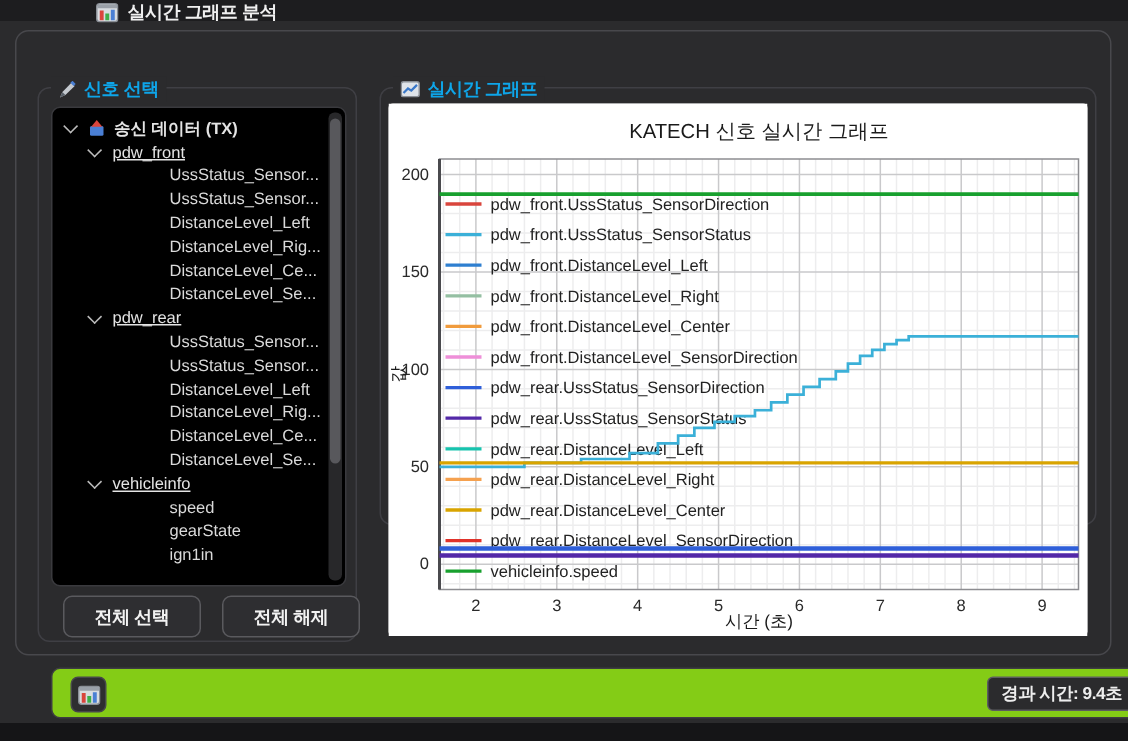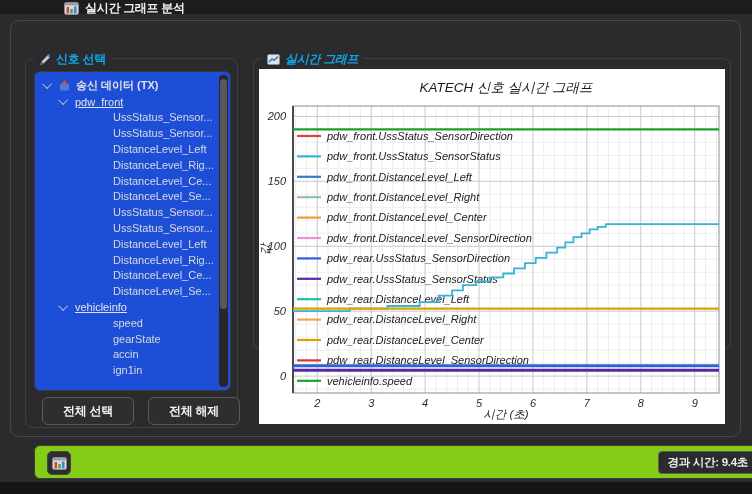--- a/index.html
+++ b/index.html
@@ -11,23 +11,23 @@
   .window-title { position:absolute; left:64px; top:1px; height:15px; display:flex; align-items:center; gap:6px; z-index:5;justify-content:space-between; }
   .window-title span { font-size:12px; font-weight:bold; color:#f0f0f0; letter-spacing:-0.3px; }
 
   .main-group { position:absolute; left:10px; top:20px; width:731px; height:417px; border:1px solid #48484c; border-radius:9px; }
 
   .group { position:absolute; border:1px solid #3f3f44; border-radius:8px; }
   .group-title { position:absolute; left:8px; top:-8px; display:flex; align-items:center; gap:5px; background:#2b2b2d; padding:0 5px; }
   .group-title span { font-size:12px; font-weight:bold; color:#0ea5e9; letter-spacing:-0.3px; }
 
   .left-group  { left:14px; top:37px; width:213px; height:370px; }
-  .right-group { left:242px; top:37px; width:478px; height:292px;font-style:italic; }
-
-  .tree-box { position:absolute; left:8px; top:12px; width:197px; height:320px; background:#1d4ed8; border:1px solid #3a3a3e; border-radius:6px; overflow:hidden; }
+  .right-group { left:242px; top:37px; width:478px; height:292px; }
+
+  .tree-box { position:absolute; left:8px; top:12px; width:197px; height:320px; background:#000000; border:1px solid #3a3a3e; border-radius:6px; overflow:hidden; }
   .tree-rows { position:absolute; left:0; top:6px; width:100%; }
   .tree-row { height:15.8px; display:flex; align-items:center; font-size:11px; color:#e4e4e4; white-space:nowrap; }
   .tree-row .chev { width:7px; height:7px; border-left:1.5px solid #bcbcbc; border-bottom:1.5px solid #bcbcbc; transform:rotate(-45deg) translateY(-2px); margin-right:7px; flex:0 0 auto; }
   .lvl0 { padding-left:10px; font-weight:bold; }
   .lvl1 { padding-left:26px;text-decoration:underline; }
   .lvl2 { padding-left:78px; color:#dadada; }
   .tree-scrollbar { position:absolute; right:2px; top:3px; width:9px; height:312px; background:#28282a; border-radius:4px; }
   .tree-thumb { position:absolute; left:1px; top:4px; width:7px; height:230px; background:#58585c; border-radius:4px; }
 
   .btn-row { position:absolute; left:16px; top:338px; width:198px; display:flex; justify-content:space-between; }
@@ -94,20 +94,24 @@
           </div>
           <div class="tree-row lvl2">
             <span>DistanceLevel_Rig...</span>
           </div>
           <div class="tree-row lvl2">
             <span>DistanceLevel_Ce...</span>
           </div>
           <div class="tree-row lvl2">
             <span>DistanceLevel_Se...</span>
           </div>
+          <div class="tree-row lvl1">
+            <div class="chev"></div>
+            <span>pdw_rear</span>
+          </div>
           <div class="tree-row lvl2">
             <span>UssStatus_Sensor...</span>
           </div>
           <div class="tree-row lvl2">
             <span>UssStatus_Sensor...</span>
           </div>
           <div class="tree-row lvl2">
             <span>DistanceLevel_Left</span>
           </div>
           <div class="tree-row lvl2">
@@ -121,23 +125,20 @@
           </div>
           <div class="tree-row lvl1">
             <div class="chev"></div>
             <span>vehicleinfo</span>
           </div>
           <div class="tree-row lvl2">
             <span>speed</span>
           </div>
           <div class="tree-row lvl2">
             <span>gearState</span>
-          </div>
-          <div class="tree-row lvl2">
-            <span>accin</span>
           </div>
           <div class="tree-row lvl2">
             <span>ign1in</span>
           </div>
         </div>
       <div class="tree-scrollbar">
         <div class="tree-thumb"></div>
       </div>
     </div>
 

